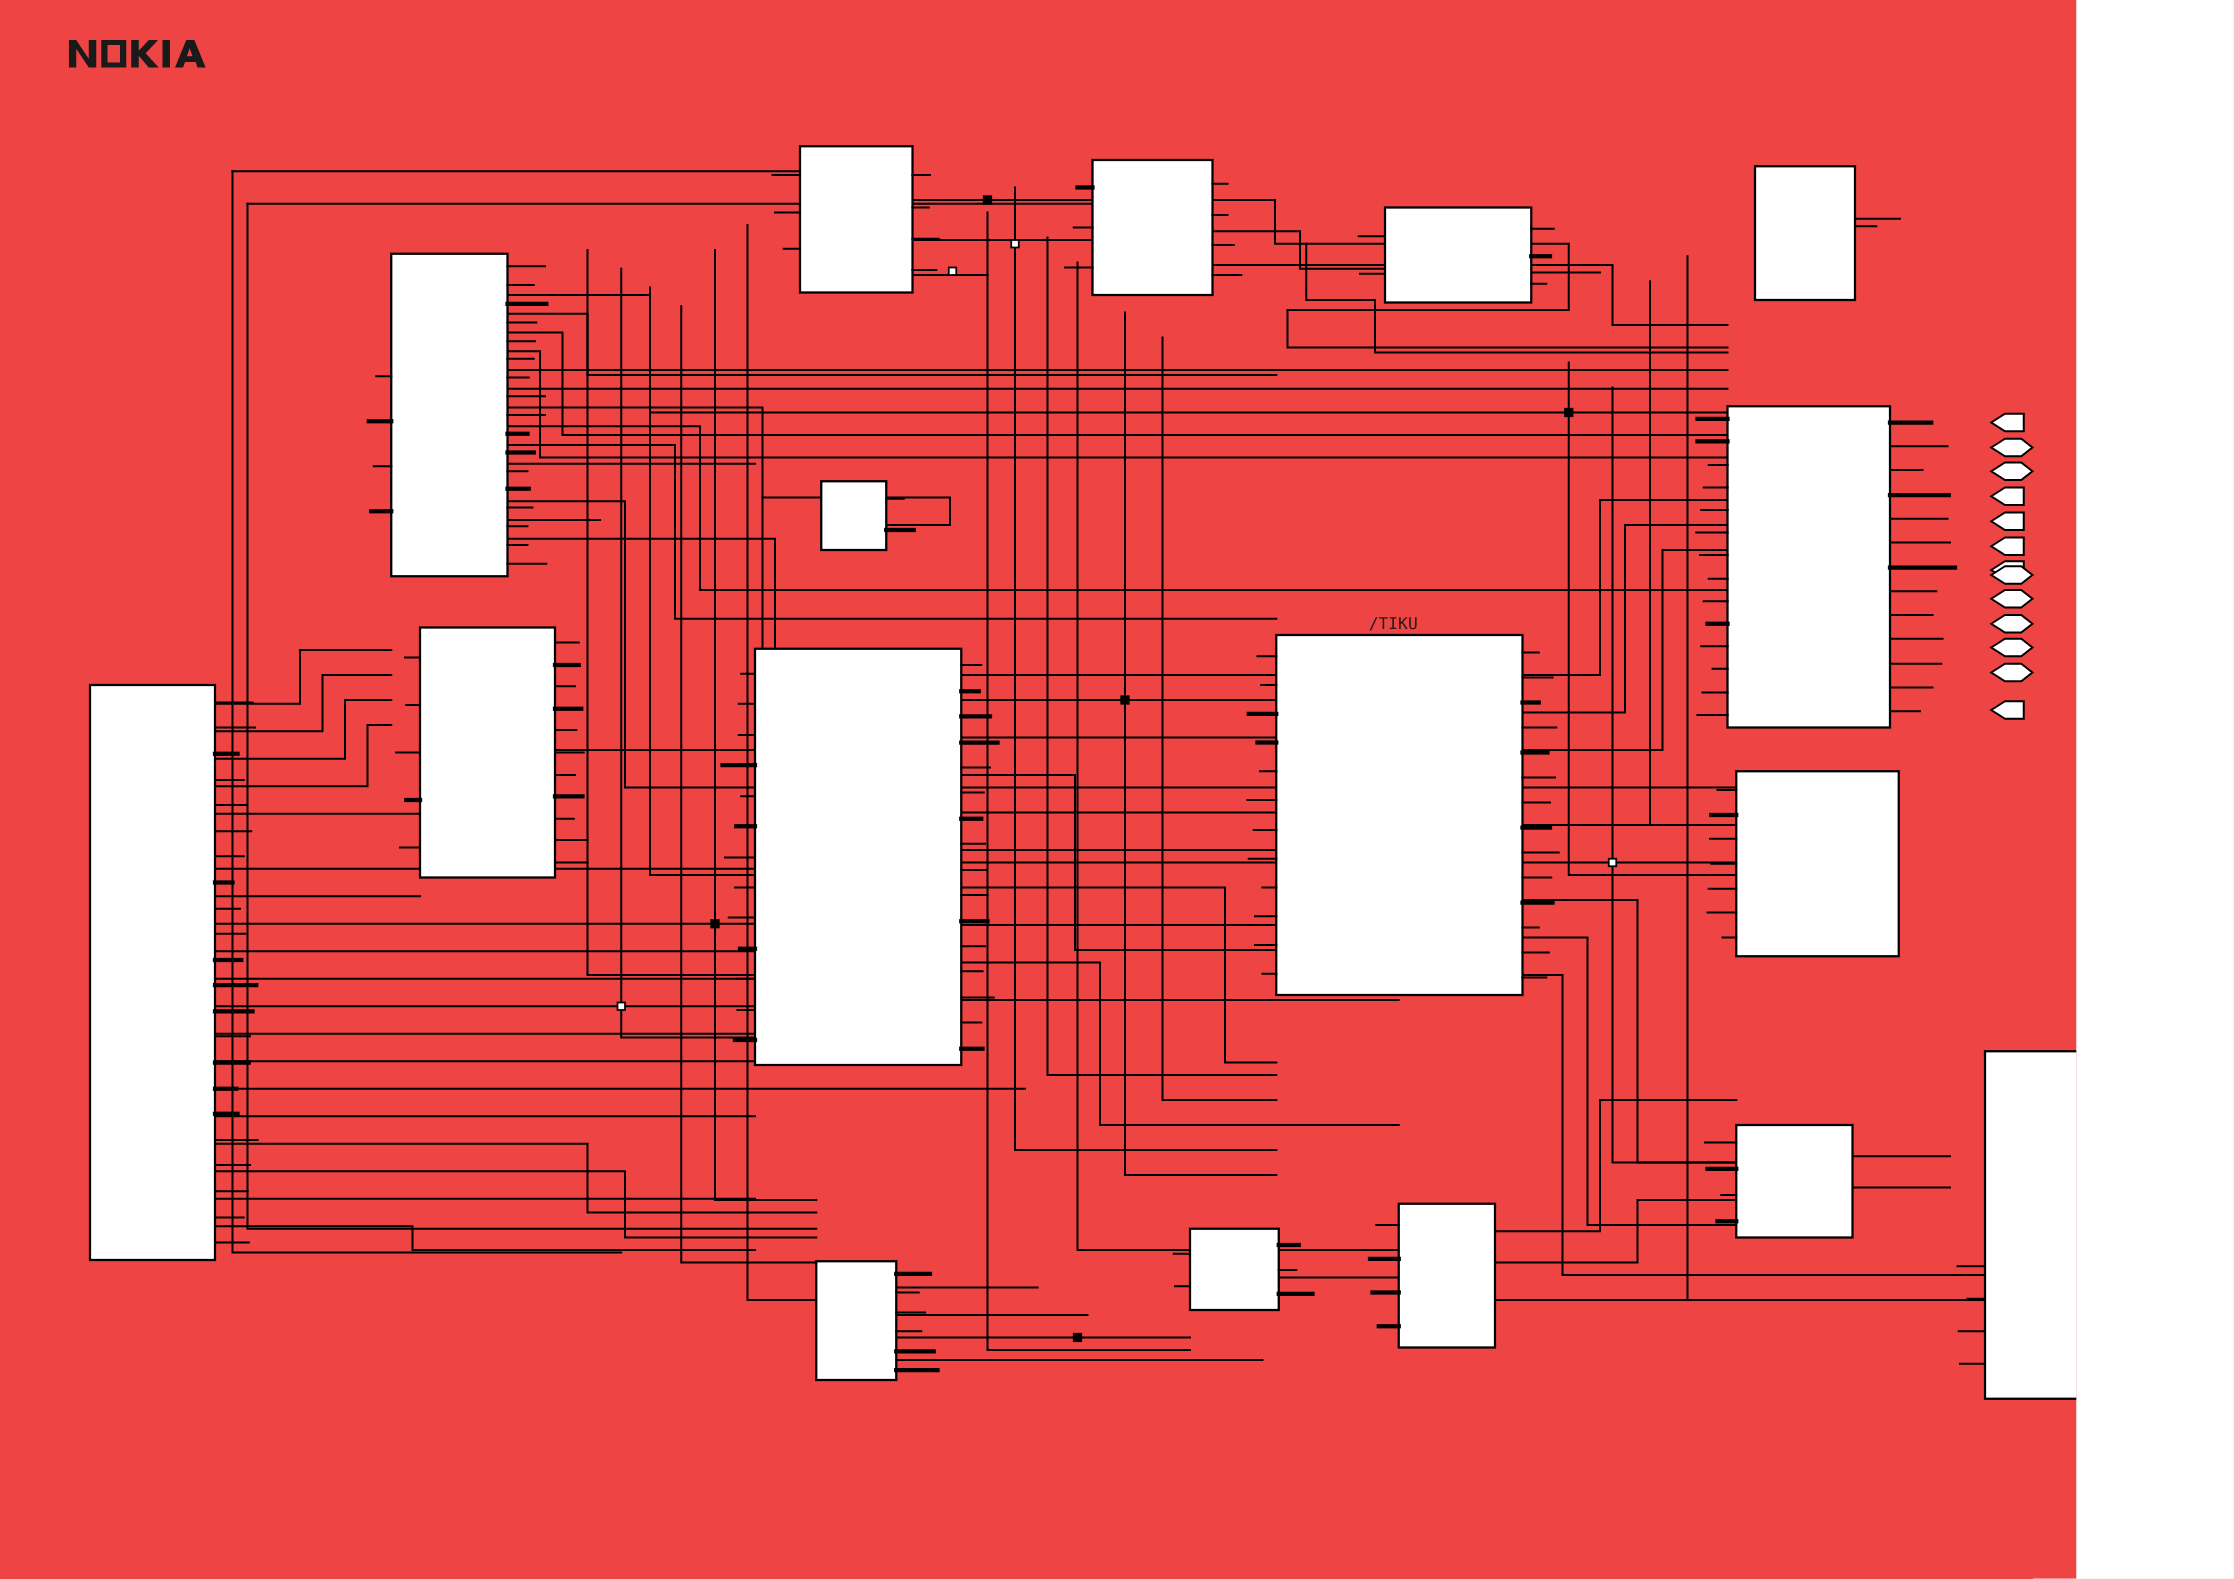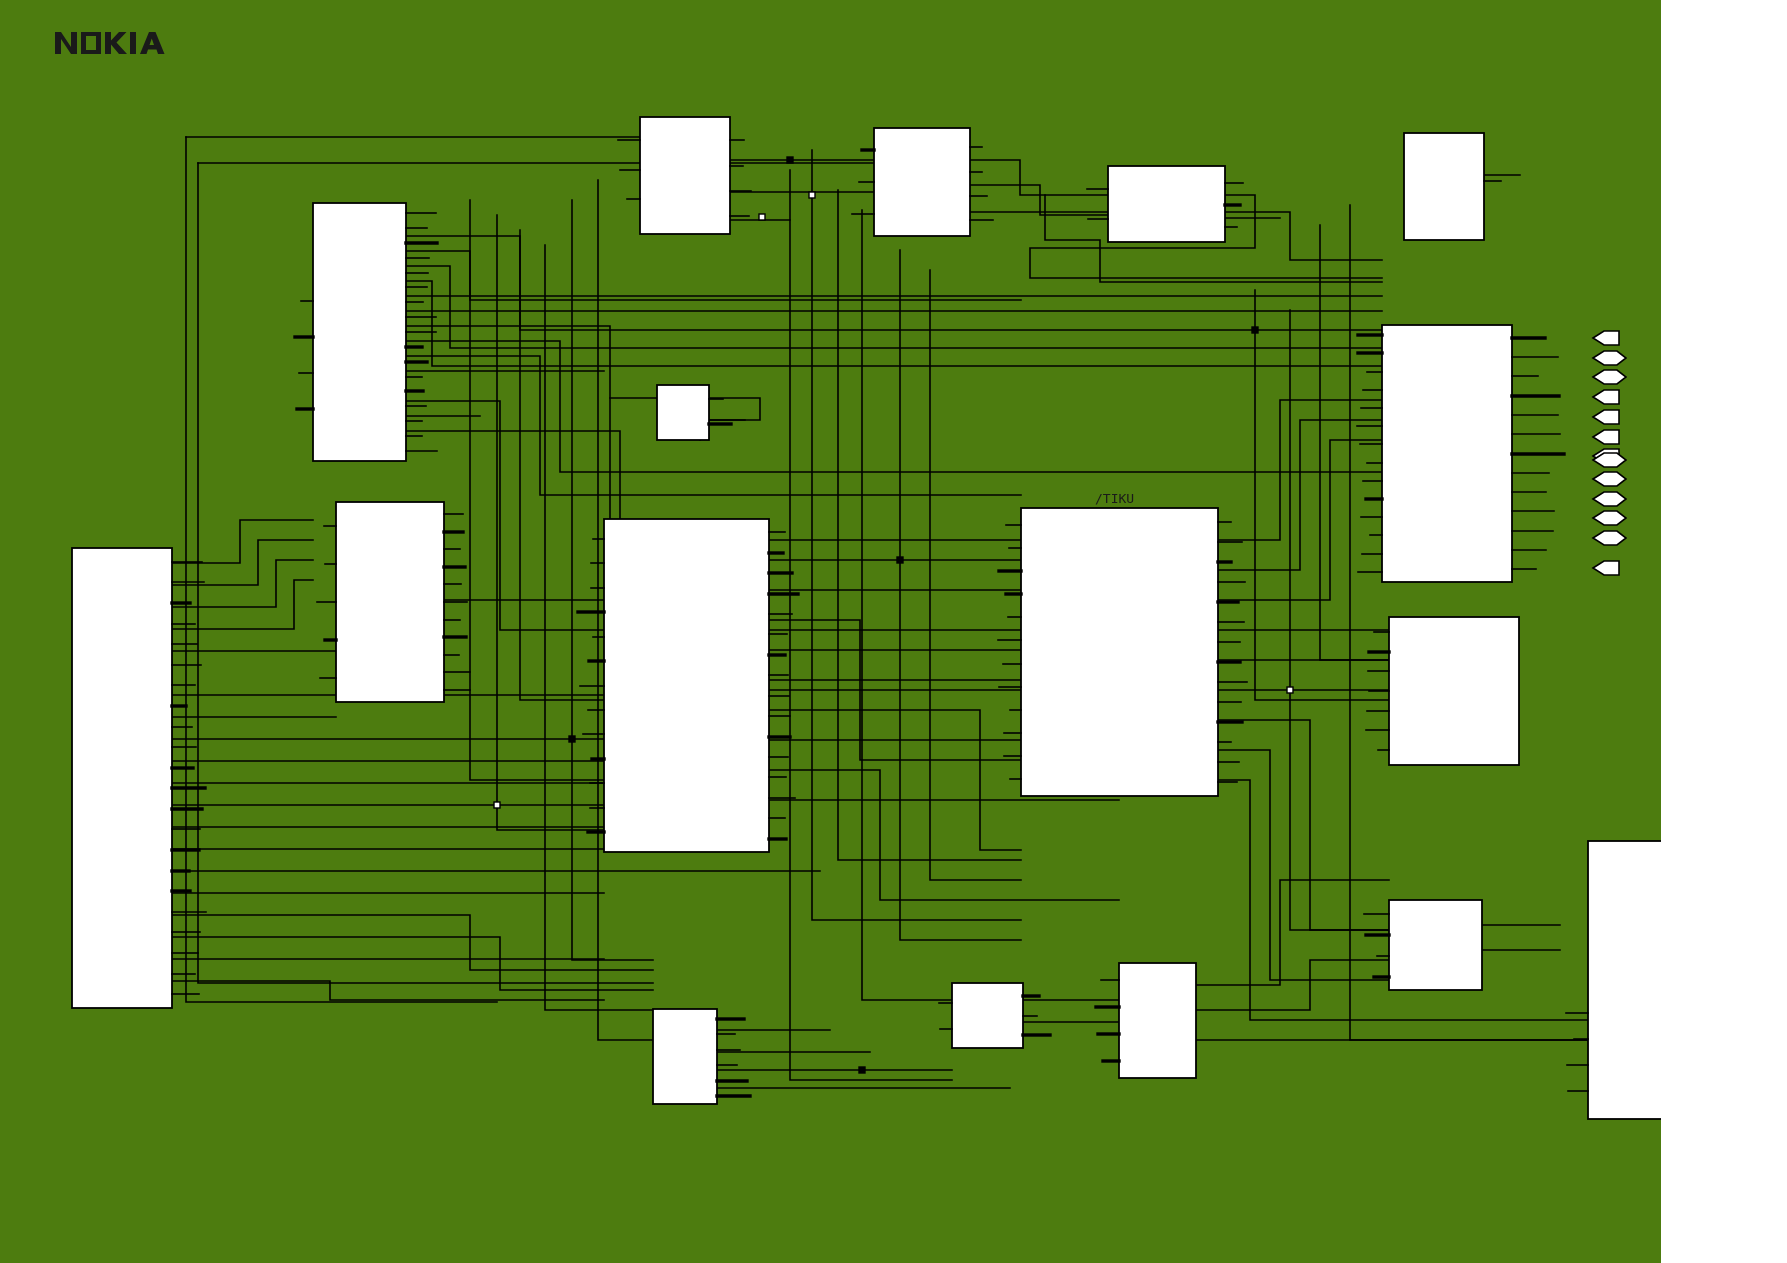--- a/index.html
+++ b/index.html
@@ -8,21 +8,21 @@
     padding: 0;
     background: #ffffff;
   }
   body {
     font-family: "Liberation Sans", sans-serif;
   }
   #page {
     position: relative;
     width: 1661px;
     height: 1263px;
-    background: #4d7c0f;
+    background: #ef4444;
     overflow: hidden;
   }
   #logo {
     position: absolute;
     left: 55px;
     top: 28px;
     width: 135px;
     height: 30px;
   }
   #schematic {

